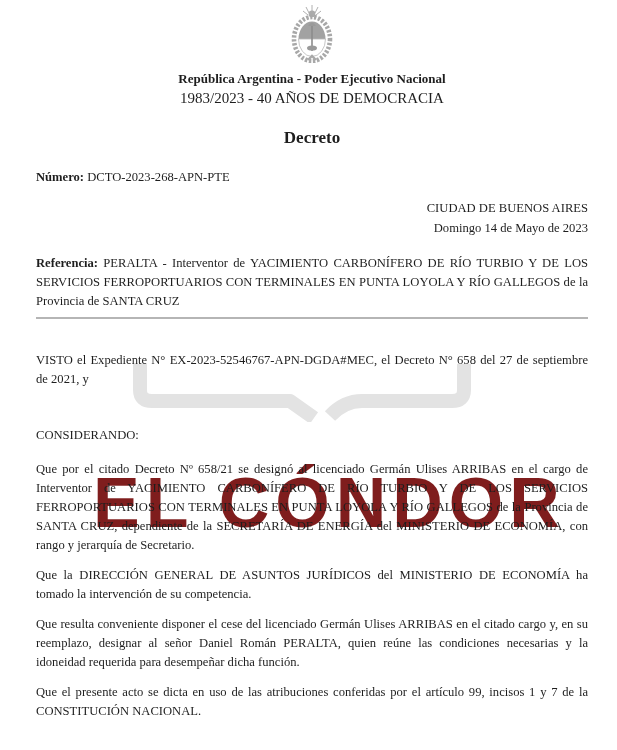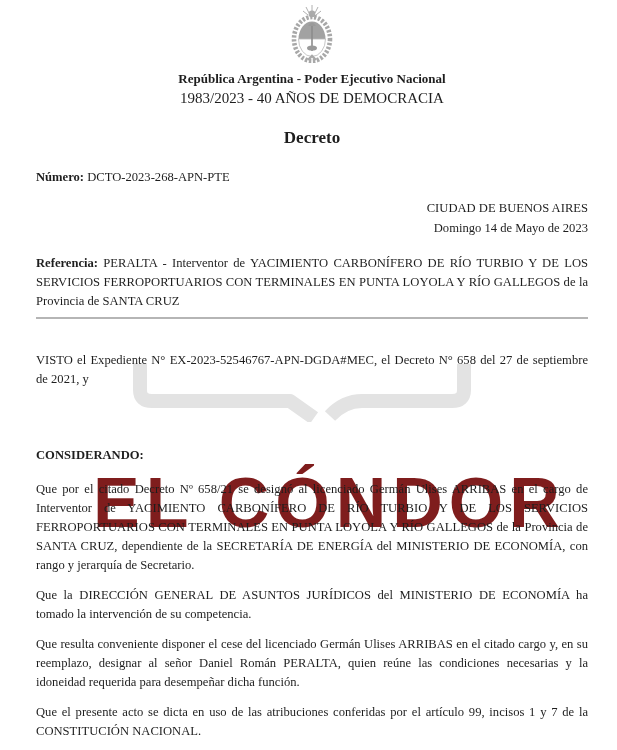--- a/index.html
+++ b/index.html
@@ -66,21 +66,21 @@
 
   .reference { margin-top: 16px; text-align: justify; line-height: 19px; }
   .separator {
     margin-top: 6px;
     border: none;
     border-top: 2px solid #b5b5b5;
     height: 0;
   }
 
   .visto { margin-top: 32px; text-align: justify; line-height: 19px; }
-  .considerando { margin-top: 59px; font-weight: bold; }
+  .considerando { margin-top: 39px; }
 
   .body-para { margin: 0; margin-top: 17px; text-align: justify; line-height: 19px; }
   .body-para + .body-para { margin-top: 11px; }
 
   .por-ello { margin-top: 36px; padding-left: 19px; }
 </style>
 </head>
 <body>
 
 <div class="page">

